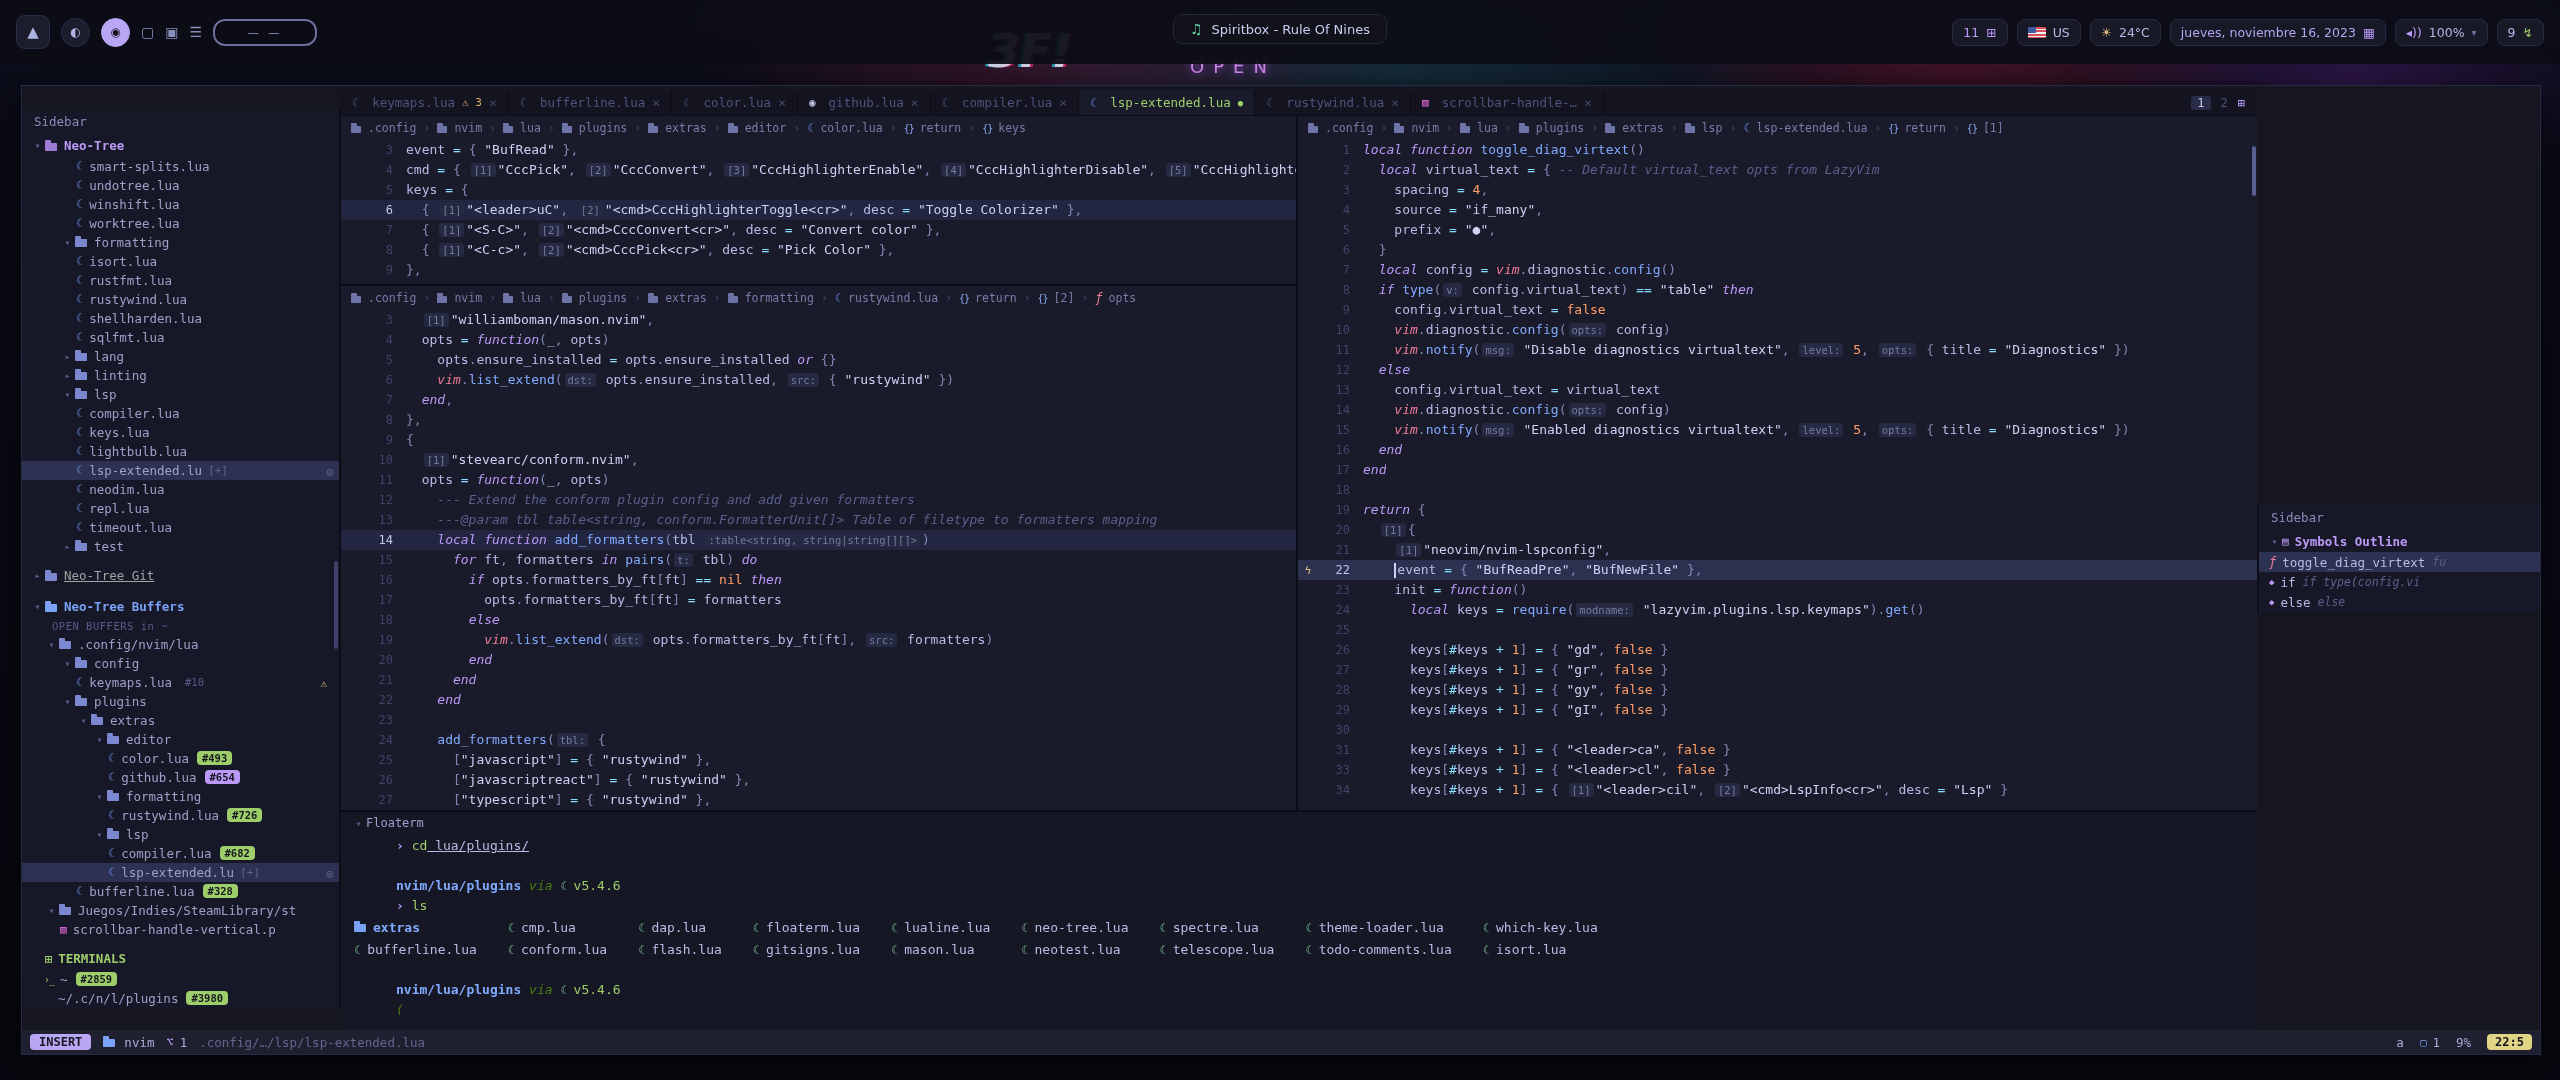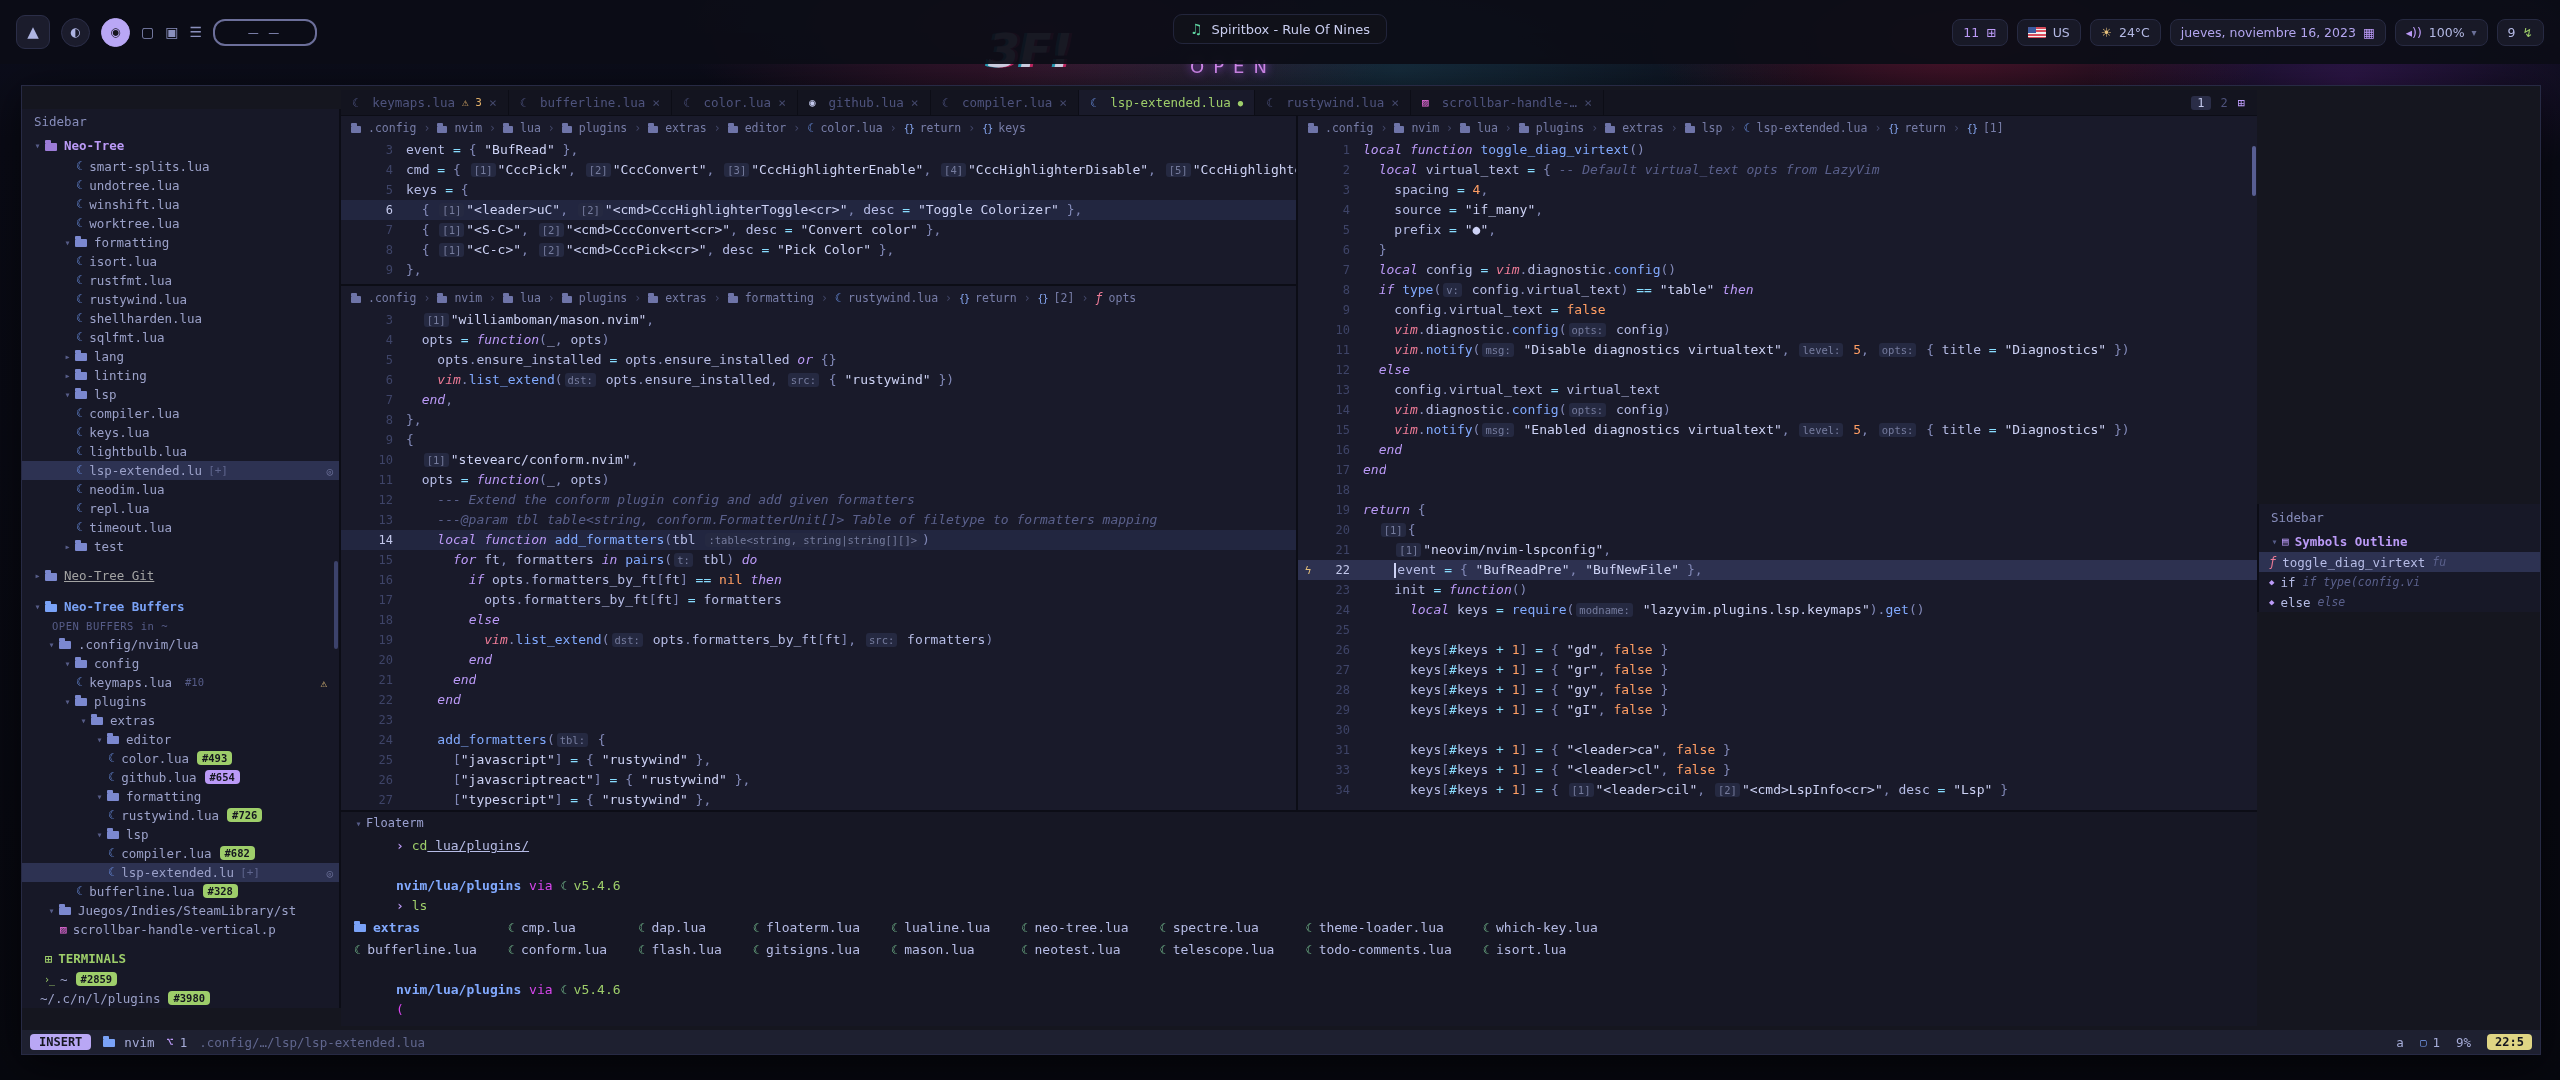--- a/index.html
+++ b/index.html
@@ -98,21 +98,21 @@
   .cg-vim{color:#ee7b97;font-style:italic;} .cg-p{color:#8289b8;} .cg-t{color:#b6bce6;}
   .cg-inl{color:#767c9e;background:#252941;border-radius:3px;padding:1px 3px;font-size:10.5px;margin:0 2px;}
   .caret{display:inline-block;width:2px;height:15px;background:#cdd2f5;vertical-align:middle;margin-right:1px;}
   .p2-scroll{position:absolute;right:1px;top:30px;width:4px;height:50px;background:#585e92;border-radius:2px;}
   
   .floaterm{height:214px;flex:none;border-top:2px solid #0c0d16;background:#161724;display:flex;flex-direction:column;overflow:hidden;}
   .ft-title{height:22px;display:flex;align-items:center;padding:0 10px;color:#9aa0cf;font-size:12px;flex:none;}
   .ft-body{flex:1;padding:2px 12px;font-size:13px;overflow:hidden;}
   .tl{height:20px;line-height:20px;white-space:pre;color:#b6bce6;margin-left:43px;}
   .tg-pr{color:#bb9af7;font-weight:bold;} .tg-cmd{color:#9ece6a;} .tg-arg{color:#b6bce6;text-decoration:underline;}
-  .tg-path{color:#82aaff;font-weight:bold;} .tg-ver{color:#9ece6a;} .tg-t{color:#d946ef;}
+  .tg-path{color:#82aaff;font-weight:bold;} .tg-ver{color:#9ece6a;} .tg-t{color:#4d7c0f;font-style:italic;}
   table.ls{border-collapse:collapse;} .ls td{padding-right:30px;height:20px;font-size:13px;color:#b6bce6;white-space:nowrap;}
   .ls .dirname{color:#82aaff;font-weight:bold;}
   
   .statusbar{height:24px;flex:none;background:#1e2030;display:flex;align-items:center;padding:0 8px;font-size:12.5px;color:#a6acd8;}
   .mode{background:#b9a7f5;color:#15161f;font-weight:bold;border-radius:4px;padding:1px 9px;font-size:12px;}
   .st-seg{display:flex;align-items:center;margin-left:12px;gap:2px;}
   .st-path{color:#61678f;margin-left:12px;}
   .st-right{margin-left:auto;display:flex;align-items:center;gap:16px;}
   .winic{color:#7aa2f7;font-size:11px;margin-right:4px;}
   .brico{color:#bb9af7;margin-right:4px;font-size:12px;}
@@ -383,21 +383,21 @@
               <div class="tree-header hdr-green">
                 <span class="chev"></span>
                 <span class="gl ic-grid">⊞</span>
                 <span class="th-label">TERMINALS</span>
               </div>
               <div class="tree-item" style="padding-left:22px">
                 <span class="gl ic-termi">›_</span>
                 <span class="ti-label">~</span>
                 <span class="badge b-green">#2859</span>
               </div>
-              <div class="tree-item" style="padding-left:18px">
+              <div class="tree-item" style="padding-left:36px">
                 <span class="ti-label">~/.c/n/l/plugins</span>
                 <span class="badge b-green">#3980</span>
               </div>
             </div>
           </div>
         <div class="sb-scroll"></div>
       </aside>
 
       <main class="ed">
         <div class="tabbar" id="tabbar">

